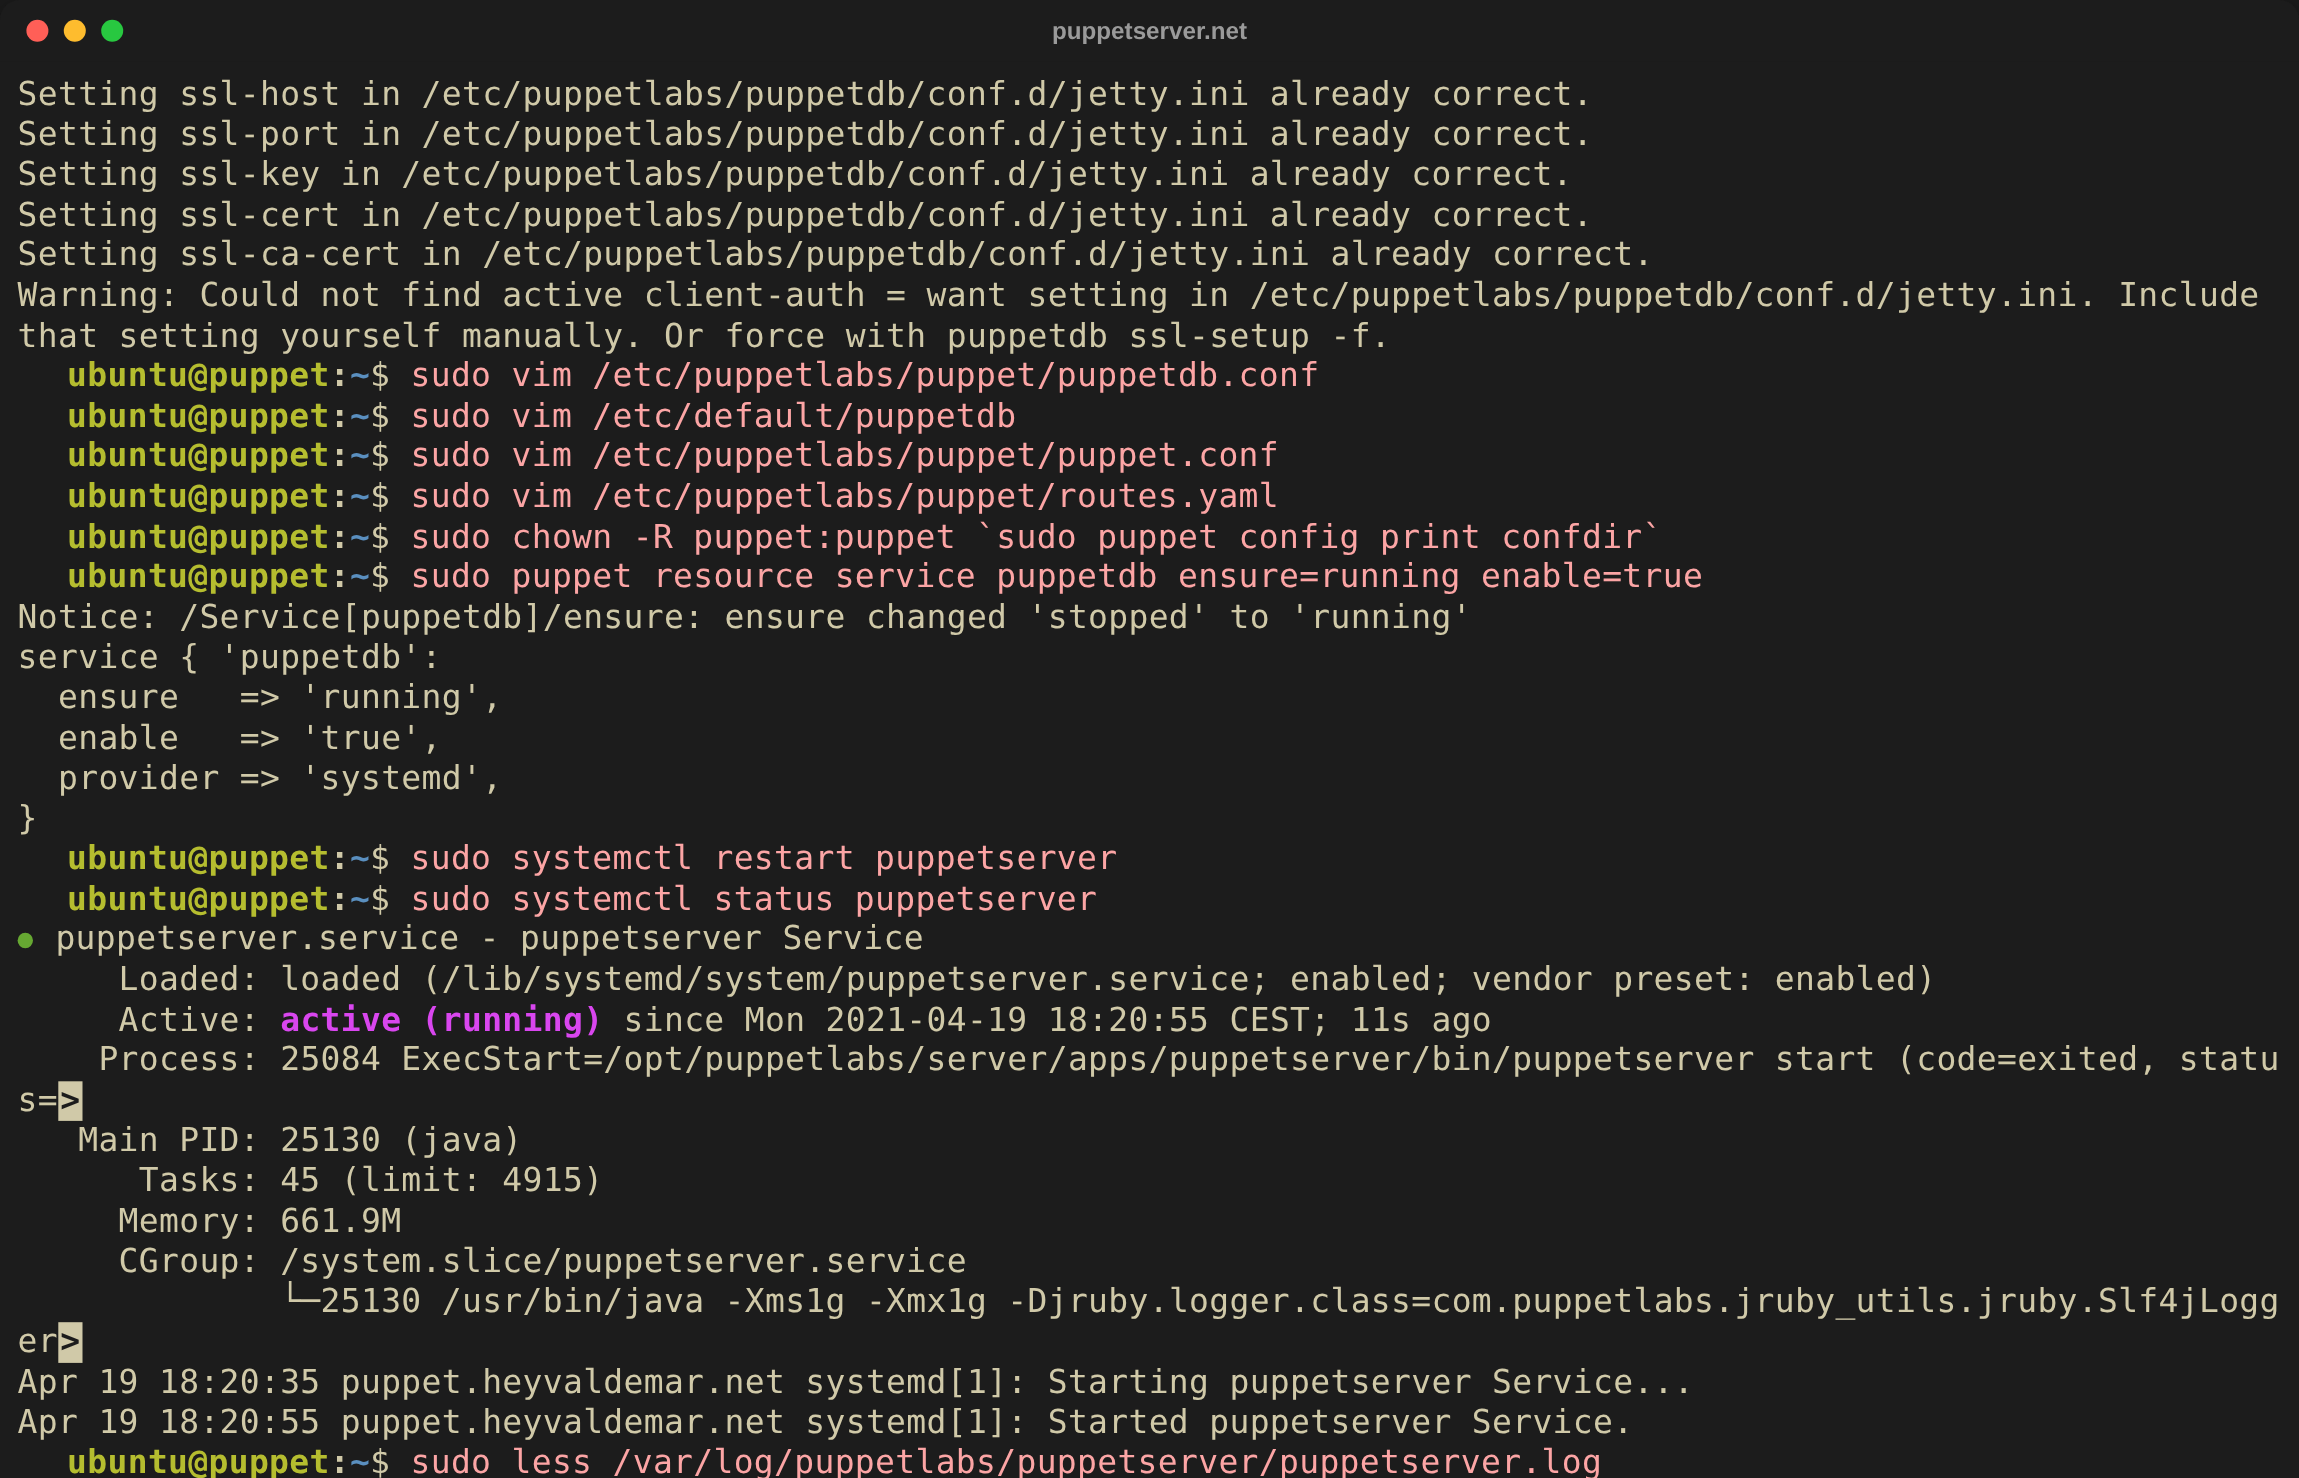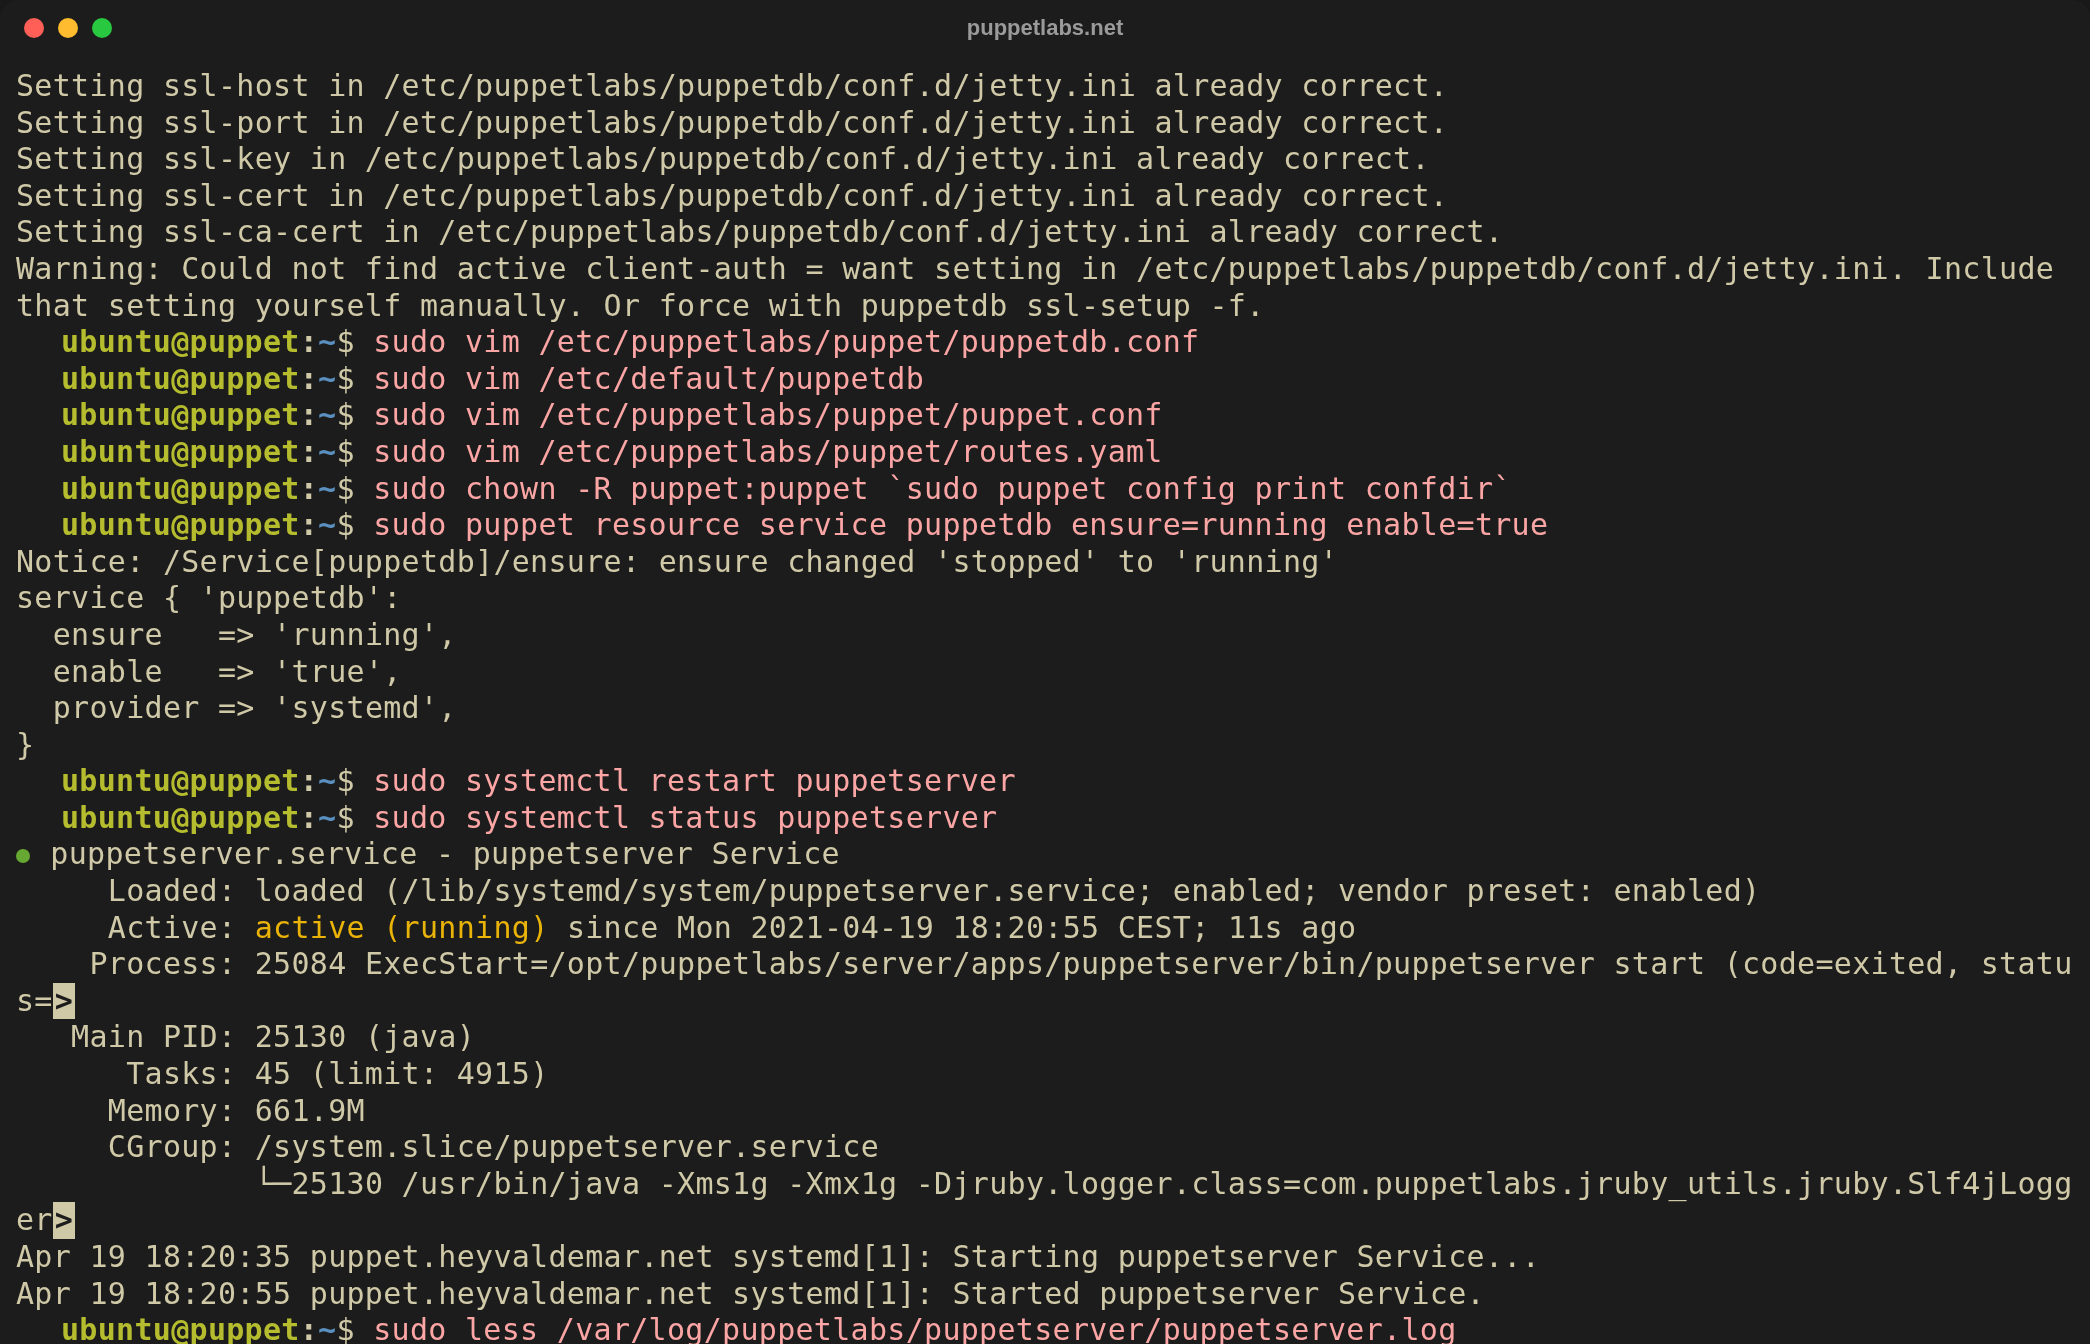--- a/index.html
+++ b/index.html
@@ -56,21 +56,21 @@
     white-space: pre;
     letter-spacing: 0.3px;
     font-weight: 500;
   }
   .line { white-space: pre-wrap; word-break: break-all; }
   .prompt-user { color: #b5bd2f; font-weight: 700; margin-left: 45px; }
   .prompt-sep  { color: #d0c9a8; font-weight: 700; }
   .prompt-path { color: #5a8fbf; font-weight: 700; }
   .prompt-end  { color: #d0c9a8; font-weight: 500; }
   .cmd         { color: #fca5a5; }
-  .active-green { color: #eab308; font-weight: 400; }
+  .active-green { color: #d946ef; font-weight: 700; }
   .status-dot {
     display: inline-block;
     width: 14px; height: 14px;
     background: #66a832;
     border-radius: 50%;
     vertical-align: middle;
     margin-right: 2px;
   }
   .trunc {
     display: inline-block;
@@ -92,16 +92,16 @@
 </head>
 <body>
 
 <div class="terminal-window">
   <div class="title-bar">
     <div class="traffic-lights">
       <div class="light red"></div>
       <div class="light yellow"></div>
       <div class="light green"></div>
     </div>
-    <div class="title-text">puppetlabs.net</div>
+    <div class="title-text">puppetserver.net</div>
   </div>
   <div class="terminal-content" id="term"><div class="line"><span>Setting ssl-host in /etc/puppetlabs/puppetdb/conf.d/jetty.ini already correct.</span></div><div class="line"><span>Setting ssl-port in /etc/puppetlabs/puppetdb/conf.d/jetty.ini already correct.</span></div><div class="line"><span>Setting ssl-key in /etc/puppetlabs/puppetdb/conf.d/jetty.ini already correct.</span></div><div class="line"><span>Setting ssl-cert in /etc/puppetlabs/puppetdb/conf.d/jetty.ini already correct.</span></div><div class="line"><span>Setting ssl-ca-cert in /etc/puppetlabs/puppetdb/conf.d/jetty.ini already correct.</span></div><div class="line"><span>Warning: Could not find active client-auth = want setting in /etc/puppetlabs/puppetdb/conf.d/jetty.ini. Include that setting yourself manually. Or force with puppetdb ssl-setup -f.</span></div><div class="line"><span class="prompt-user">ubuntu@puppet</span><span class="prompt-sep">:</span><span class="prompt-path">~</span><span class="prompt-end">$ </span><span class="cmd">sudo vim /etc/puppetlabs/puppet/puppetdb.conf</span></div><div class="line"><span class="prompt-user">ubuntu@puppet</span><span class="prompt-sep">:</span><span class="prompt-path">~</span><span class="prompt-end">$ </span><span class="cmd">sudo vim /etc/default/puppetdb</span></div><div class="line"><span class="prompt-user">ubuntu@puppet</span><span class="prompt-sep">:</span><span class="prompt-path">~</span><span class="prompt-end">$ </span><span class="cmd">sudo vim /etc/puppetlabs/puppet/puppet.conf</span></div><div class="line"><span class="prompt-user">ubuntu@puppet</span><span class="prompt-sep">:</span><span class="prompt-path">~</span><span class="prompt-end">$ </span><span class="cmd">sudo vim /etc/puppetlabs/puppet/routes.yaml</span></div><div class="line"><span class="prompt-user">ubuntu@puppet</span><span class="prompt-sep">:</span><span class="prompt-path">~</span><span class="prompt-end">$ </span><span class="cmd">sudo chown -R puppet:puppet `sudo puppet config print confdir`</span></div><div class="line"><span class="prompt-user">ubuntu@puppet</span><span class="prompt-sep">:</span><span class="prompt-path">~</span><span class="prompt-end">$ </span><span class="cmd">sudo puppet resource service puppetdb ensure=running enable=true</span></div><div class="line"><span>Notice: /Service[puppetdb]/ensure: ensure changed 'stopped' to 'running'</span></div><div class="line"><span>service { 'puppetdb':</span></div><div class="line"><span>  ensure   =&gt; 'running',</span></div><div class="line"><span>  enable   =&gt; 'true',</span></div><div class="line"><span>  provider =&gt; 'systemd',</span></div><div class="line"><span>}</span></div><div class="line"><span class="prompt-user">ubuntu@puppet</span><span class="prompt-sep">:</span><span class="prompt-path">~</span><span class="prompt-end">$ </span><span class="cmd">sudo systemctl restart puppetserver</span></div><div class="line"><span class="prompt-user">ubuntu@puppet</span><span class="prompt-sep">:</span><span class="prompt-path">~</span><span class="prompt-end">$ </span><span class="cmd">sudo systemctl status puppetserver</span></div><div class="line"><span class="status-dot"></span><span> puppetserver.service - puppetserver Service</span></div><div class="line"><span>     Loaded: loaded (/lib/systemd/system/puppetserver.service; enabled; vendor preset: enabled)</span></div><div class="line"><span>     Active: </span><span class="active-green">active (running)</span><span> since Mon 2021-04-19 18:20:55 CEST; 11s ago</span></div><div class="line"><span>    Process: 25084 ExecStart=/opt/puppetlabs/server/apps/puppetserver/bin/puppetserver start (code=exited, status=</span><span class="trunc">&gt;</span></div><div class="line"><span>   Main PID: 25130 (java)</span></div><div class="line"><span>      Tasks: 45 (limit: 4915)</span></div><div class="line"><span>     Memory: 661.9M</span></div><div class="line"><span>     CGroup: /system.slice/puppetserver.service</span></div><div class="line"><span>             </span><span class="tree-char">└─</span><span>25130 /usr/bin/java -Xms1g -Xmx1g -Djruby.logger.class=com.puppetlabs.jruby_utils.jruby.Slf4jLogger</span><span class="trunc">&gt;</span></div><div class="line"><span></span></div><div class="line"><span>Apr 19 18:20:35 puppet.heyvaldemar.net systemd[1]: Starting puppetserver Service...</span></div><div class="line"><span>Apr 19 18:20:55 puppet.heyvaldemar.net systemd[1]: Started puppetserver Service.</span></div><div class="line"><span class="prompt-user">ubuntu@puppet</span><span class="prompt-sep">:</span><span class="prompt-path">~</span><span class="prompt-end">$ </span><span class="cmd">sudo less /var/log/puppetlabs/puppetserver/puppetserver.log</span></div><div class="line"><span class="prompt-user">ubuntu@puppet</span><span class="prompt-sep">:</span><span class="prompt-path">~</span><span class="prompt-end">$ </span><span class="cmd">sudo less /var/log/puppetlabs/puppetdb/puppetdb.log</span><span class="cursor"></span></div></div>
 </div>
 
 </body></html>

